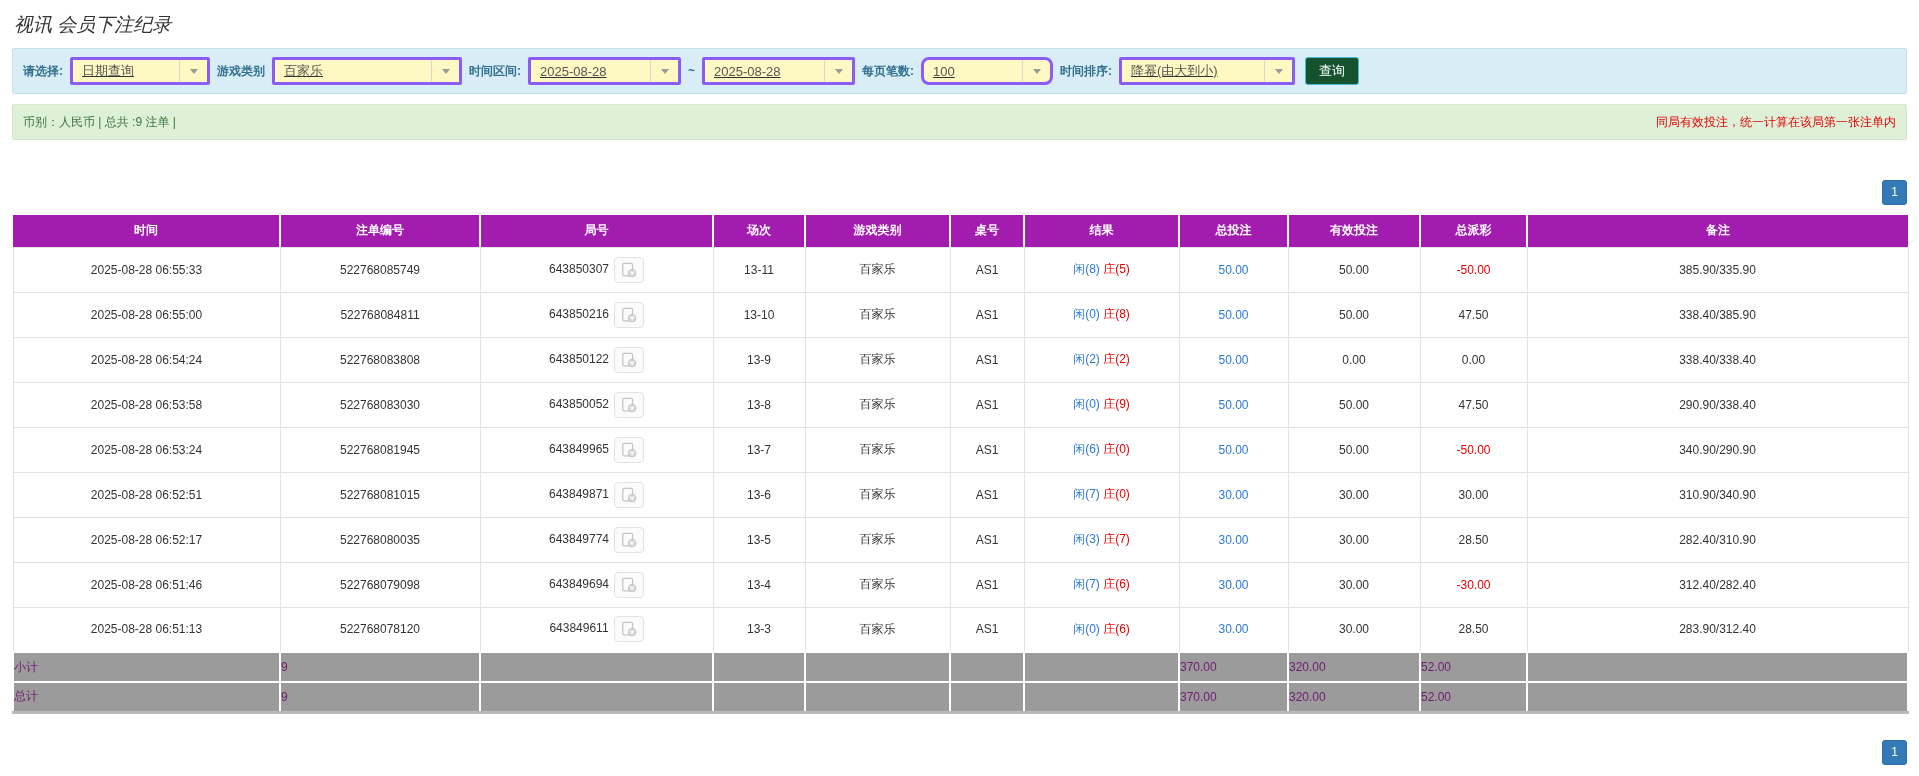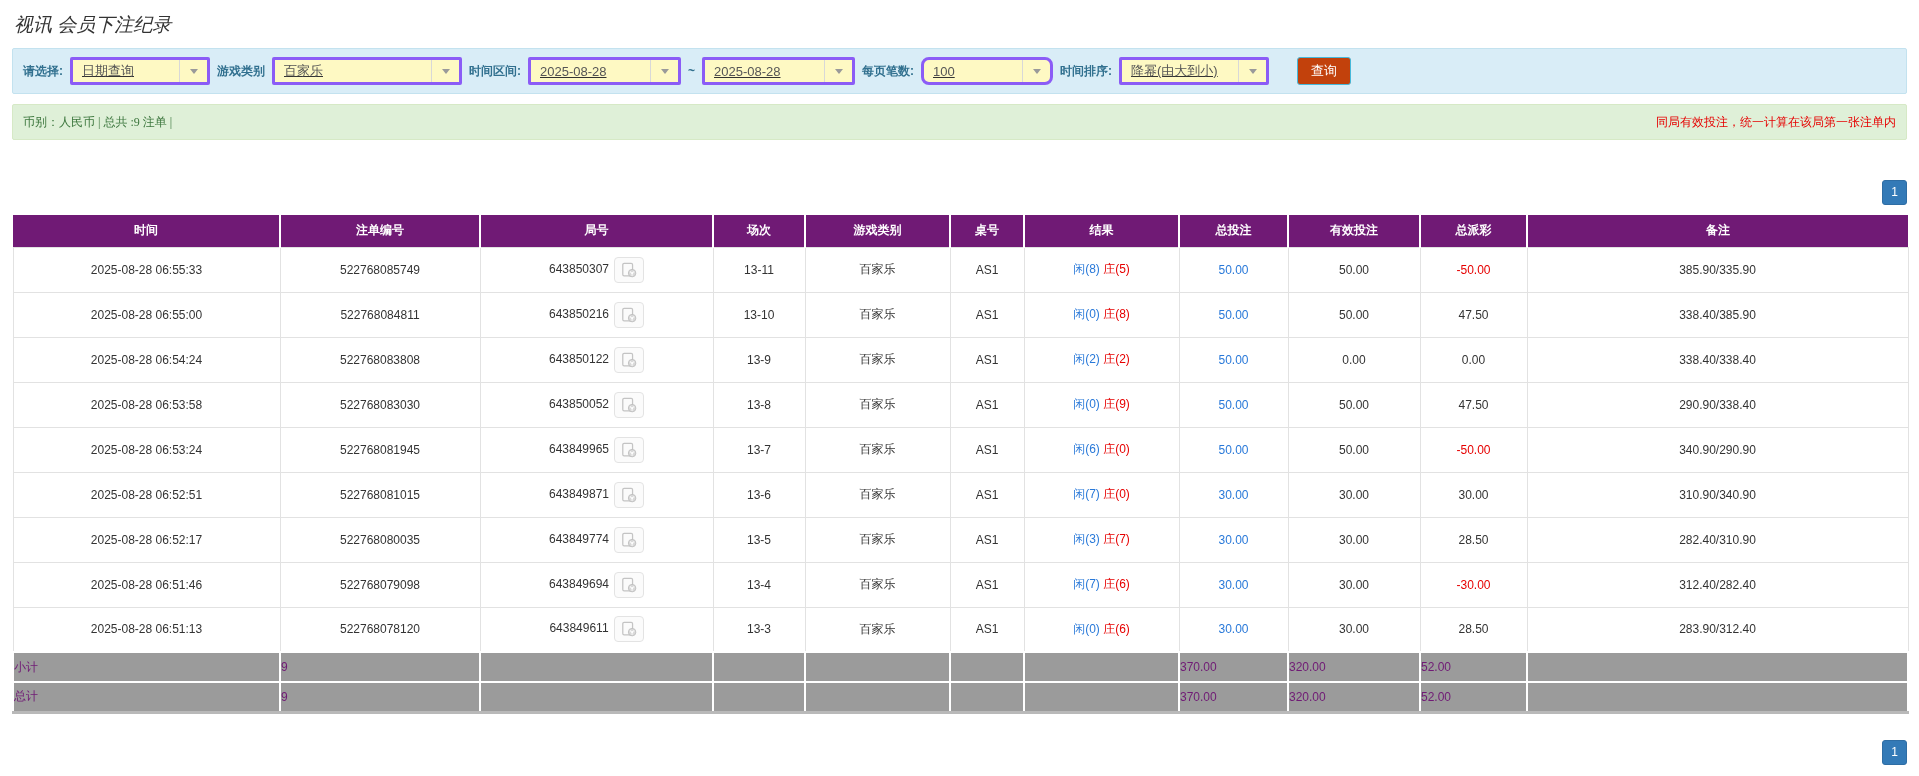--- a/index.html
+++ b/index.html
@@ -14,42 +14,42 @@
     height:46px; display:flex; align-items:center; gap:7px; padding:0 10px; }
   .flabel { font-weight:bold; color:#31708f; white-space:nowrap; font-size:12px; }
   .select { background:#fef9c3; border:3px solid #8b5cf6; border-radius:2px; height:28px;
     display:flex; align-items:center; cursor:pointer;text-decoration:underline; }
   .sel-txt { flex:1; padding:0 9px; color:#555; font-size:13px; white-space:nowrap; overflow:hidden; }
   .sel-arrow { width:28px; height:100%; border-left:1px solid #d8d8d8; display:flex;
     align-items:center; justify-content:center; }
   .sel-arrow::after { content:""; width:0; height:0; border-left:4px solid transparent;
     border-right:4px solid transparent; border-top:5px solid #9a9a9a; }
   .w140 { width:140px; } .w190 { width:190px; } .w175 { width:153px; }
-  .w115 { width:132px;border-radius:8px; } .w170 { width:150px;gap:20px; }
+  .w115 { width:132px;border-radius:8px; } .w170 { width:176px;gap:20px; }
   .tilde { color:#31708f; font-weight:bold; }
-  .btn-query { background:#c2410c; color:#fff; border:1px solid #46b8da; border-radius:3px;
-    height:28px; padding:0 13px; font-size:13px; cursor:pointer; margin-left:21px; }
+  .btn-query { background:#14532d; color:#fff; border:1px solid #46b8da; border-radius:3px;
+    height:28px; padding:0 13px; font-size:13px; cursor:pointer; margin-left:3px; }
 
   
   .summary-bar { margin-top:10px; background:#dff0d8; border:1px solid #d6e9c6; border-radius:2px;
     height:36px; display:flex; align-items:center; justify-content:space-between; padding:0 10px; }
-  .summary-left { color:#3c763d; font-size:12px;font-family:Liberation Serif, serif; }
+  .summary-left { color:#3c763d; font-size:12px; }
   .summary-right { color:#e60000; font-size:12px; }
 
   
   .pager { text-align:right; }
   .pager-top { margin-top:40px; }
   .pager-bottom { margin-top:26px; }
   .page-btn { display:inline-block; min-width:25px; height:25px; line-height:23px;
     background:#337ab7; border:1px solid #2e6da4; color:#fff; text-align:center;
     border-radius:3px; font-size:12px; cursor:pointer; }
 
   
   table { width:100%; border-collapse:collapse; table-layout:fixed; margin-top:10px; }
-  thead th { background:#701a75; color:#fff; font-weight:bold; font-size:12px; height:32px;
+  thead th { background:#a21caf; color:#fff; font-weight:bold; font-size:12px; height:32px;
     border-left:2px solid #fff; text-align:center; }
   thead th:first-child { border-left:none; }
   tbody td { height:45px; border:1px solid #e2e2e2; text-align:center; color:#333;
     font-size:12px; background:#fff; }
   .link { color:#2979d9; text-decoration:none; cursor:pointer; }
   .player { color:#2979d9; }
   .banker { color:#e60000; }
   .neg { color:#e60000; }
   .round-cell { white-space:nowrap; }
   .video-btn { display:inline-block; vertical-align:middle; width:30px; height:26px;

